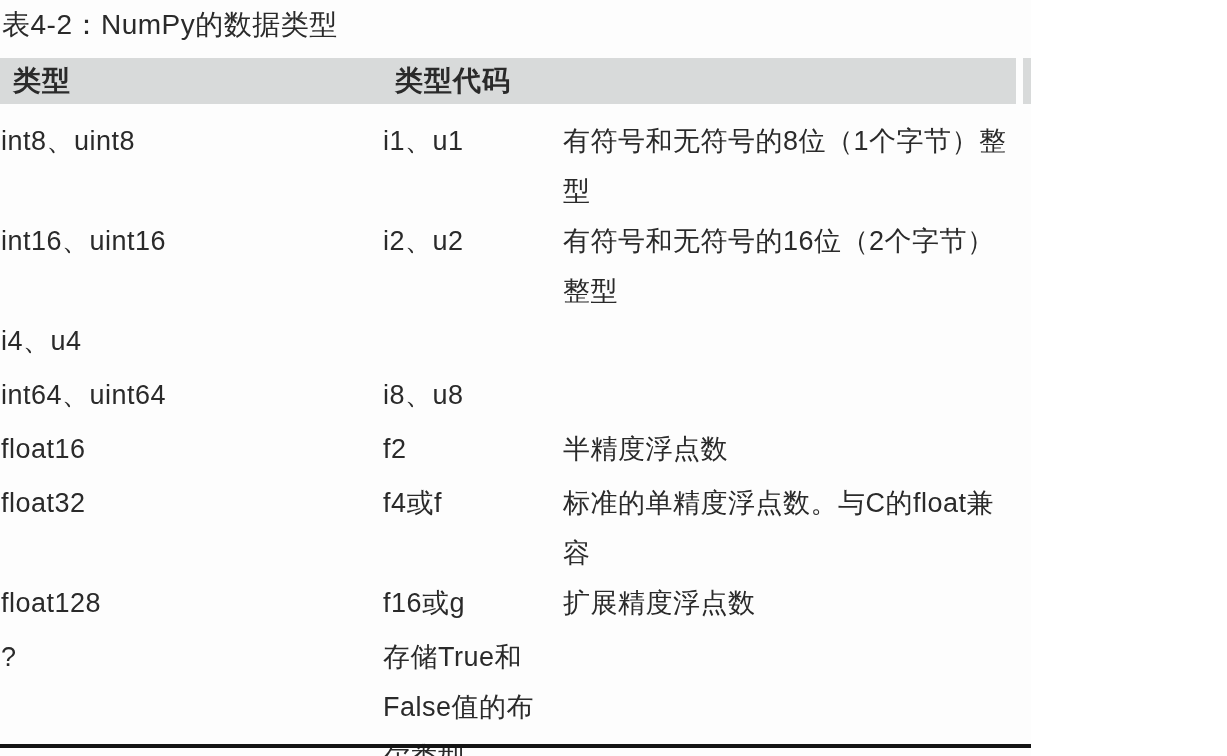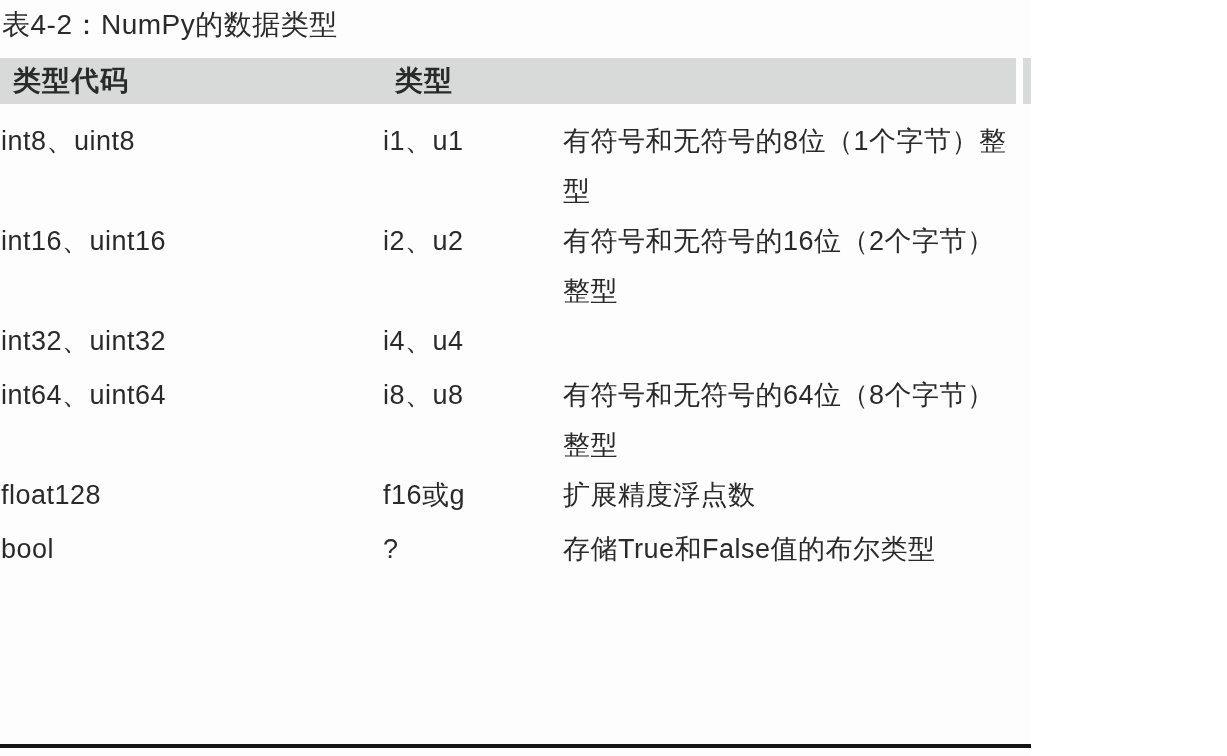--- a/index.html
+++ b/index.html
@@ -87,62 +87,69 @@
   }
 </style>
 </head>
 <body>
 
 <div class="page">
 
   <div class="caption">表4-2：NumPy的数据类型</div>
 
   <div class="header-band">
+    <div class="th">类型</div>
     <div class="th">类型代码</div>
-    <div class="th">类型</div>
     <div class="band-gap"></div>
   </div>
 
   <div class="rows">
 
     <div class="row">
       <div class="cell">int8、uint8</div>
       <div class="cell">i1、u1</div>
       <div class="cell">有符号和无符号的8位（1个字节）整型</div>
     </div>
 
     <div class="row">
       <div class="cell">int16、uint16</div>
       <div class="cell">i2、u2</div>
       <div class="cell">有符号和无符号的16位（2个字节）整型</div>
     </div>
 
     <div class="row">
-      <div class="cell">int32、uint32</div>
       <div class="cell">i4、u4</div>
     </div>
 
     <div class="row">
       <div class="cell">int64、uint64</div>
       <div class="cell">i8、u8</div>
-      <div class="cell">有符号和无符号的64位（8个字节）整型</div>
     </div>
 
+    <div class="row">
+      <div class="cell">float16</div>
+      <div class="cell">f2</div>
+      <div class="cell">半精度浮点数</div>
+    </div>
 
+    <div class="row">
+      <div class="cell">float32</div>
+      <div class="cell">f4或f</div>
+      <div class="cell">标准的单精度浮点数。与C的float兼容</div>
+    </div>
 
 
     <div class="row">
       <div class="cell">float128</div>
       <div class="cell">f16或g</div>
       <div class="cell">扩展精度浮点数</div>
     </div>
 
 
     <div class="row">
-      <div class="cell">bool</div>
       <div class="cell">?</div>
       <div class="cell">存储True和False值的布尔类型</div>
     </div>
 
   </div>
 
   <div class="bottom-rule"></div>
   <div class="rule-dot"></div>
   <div class="corner-mark"></div>
 

